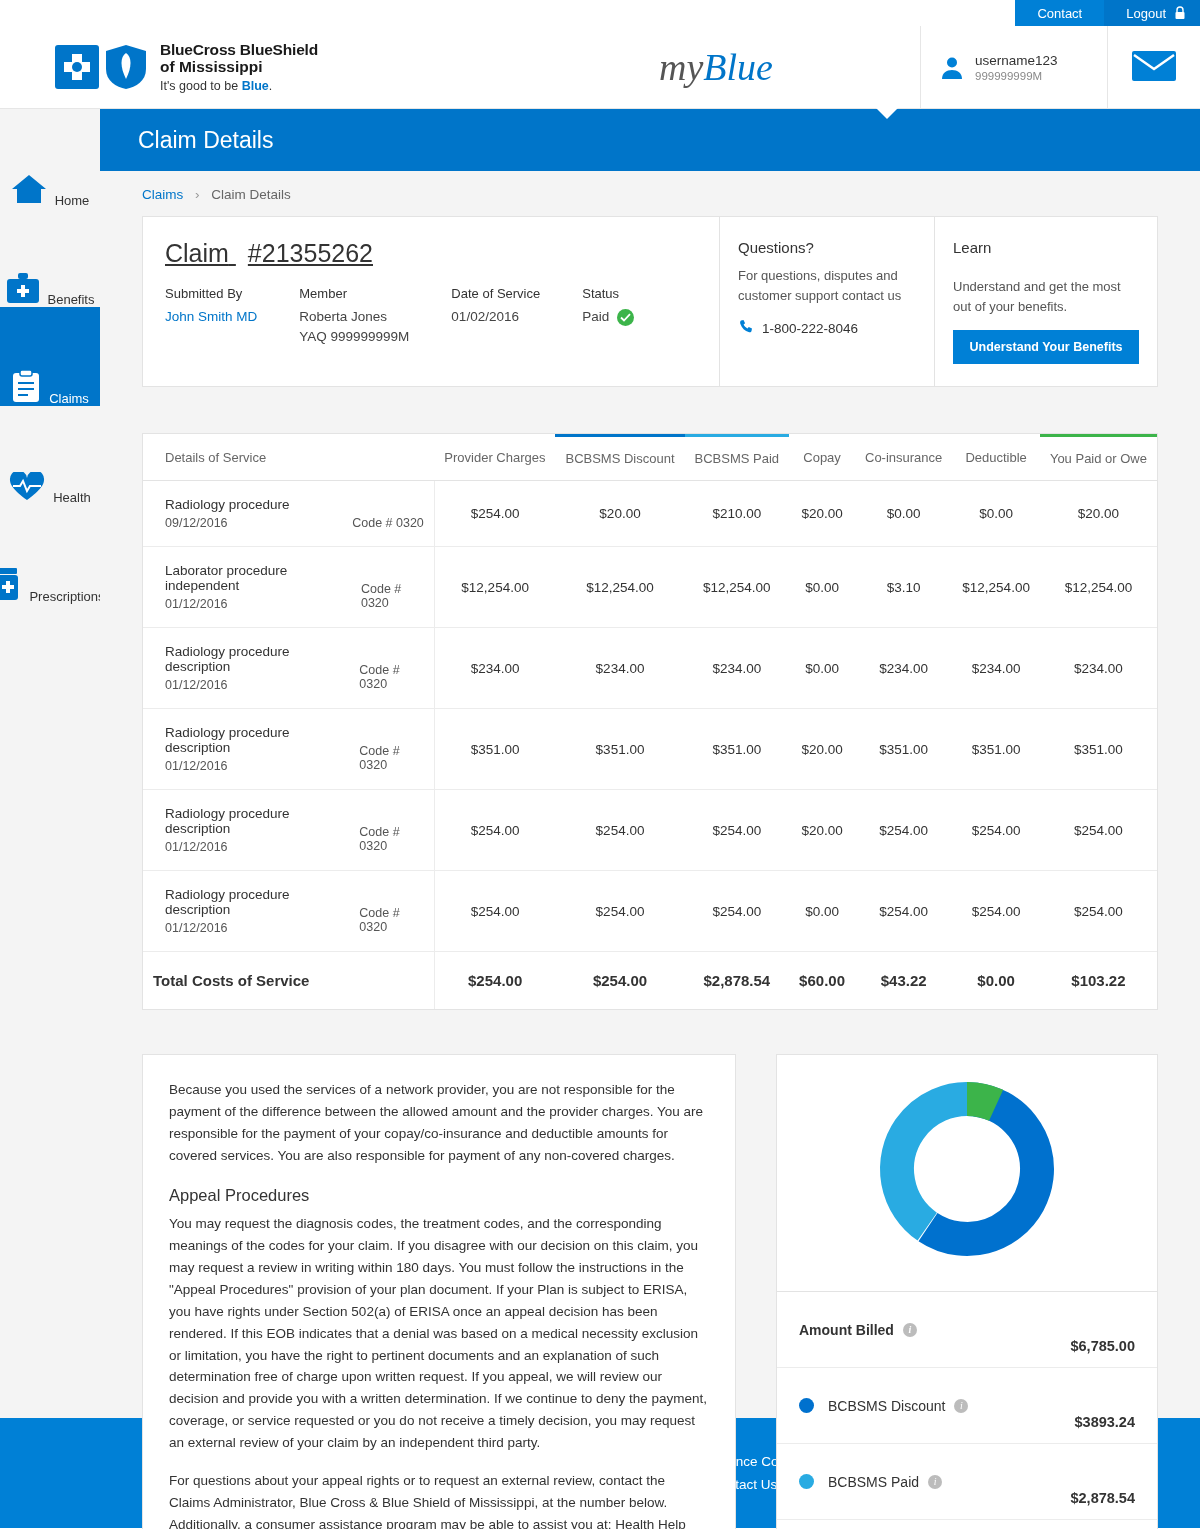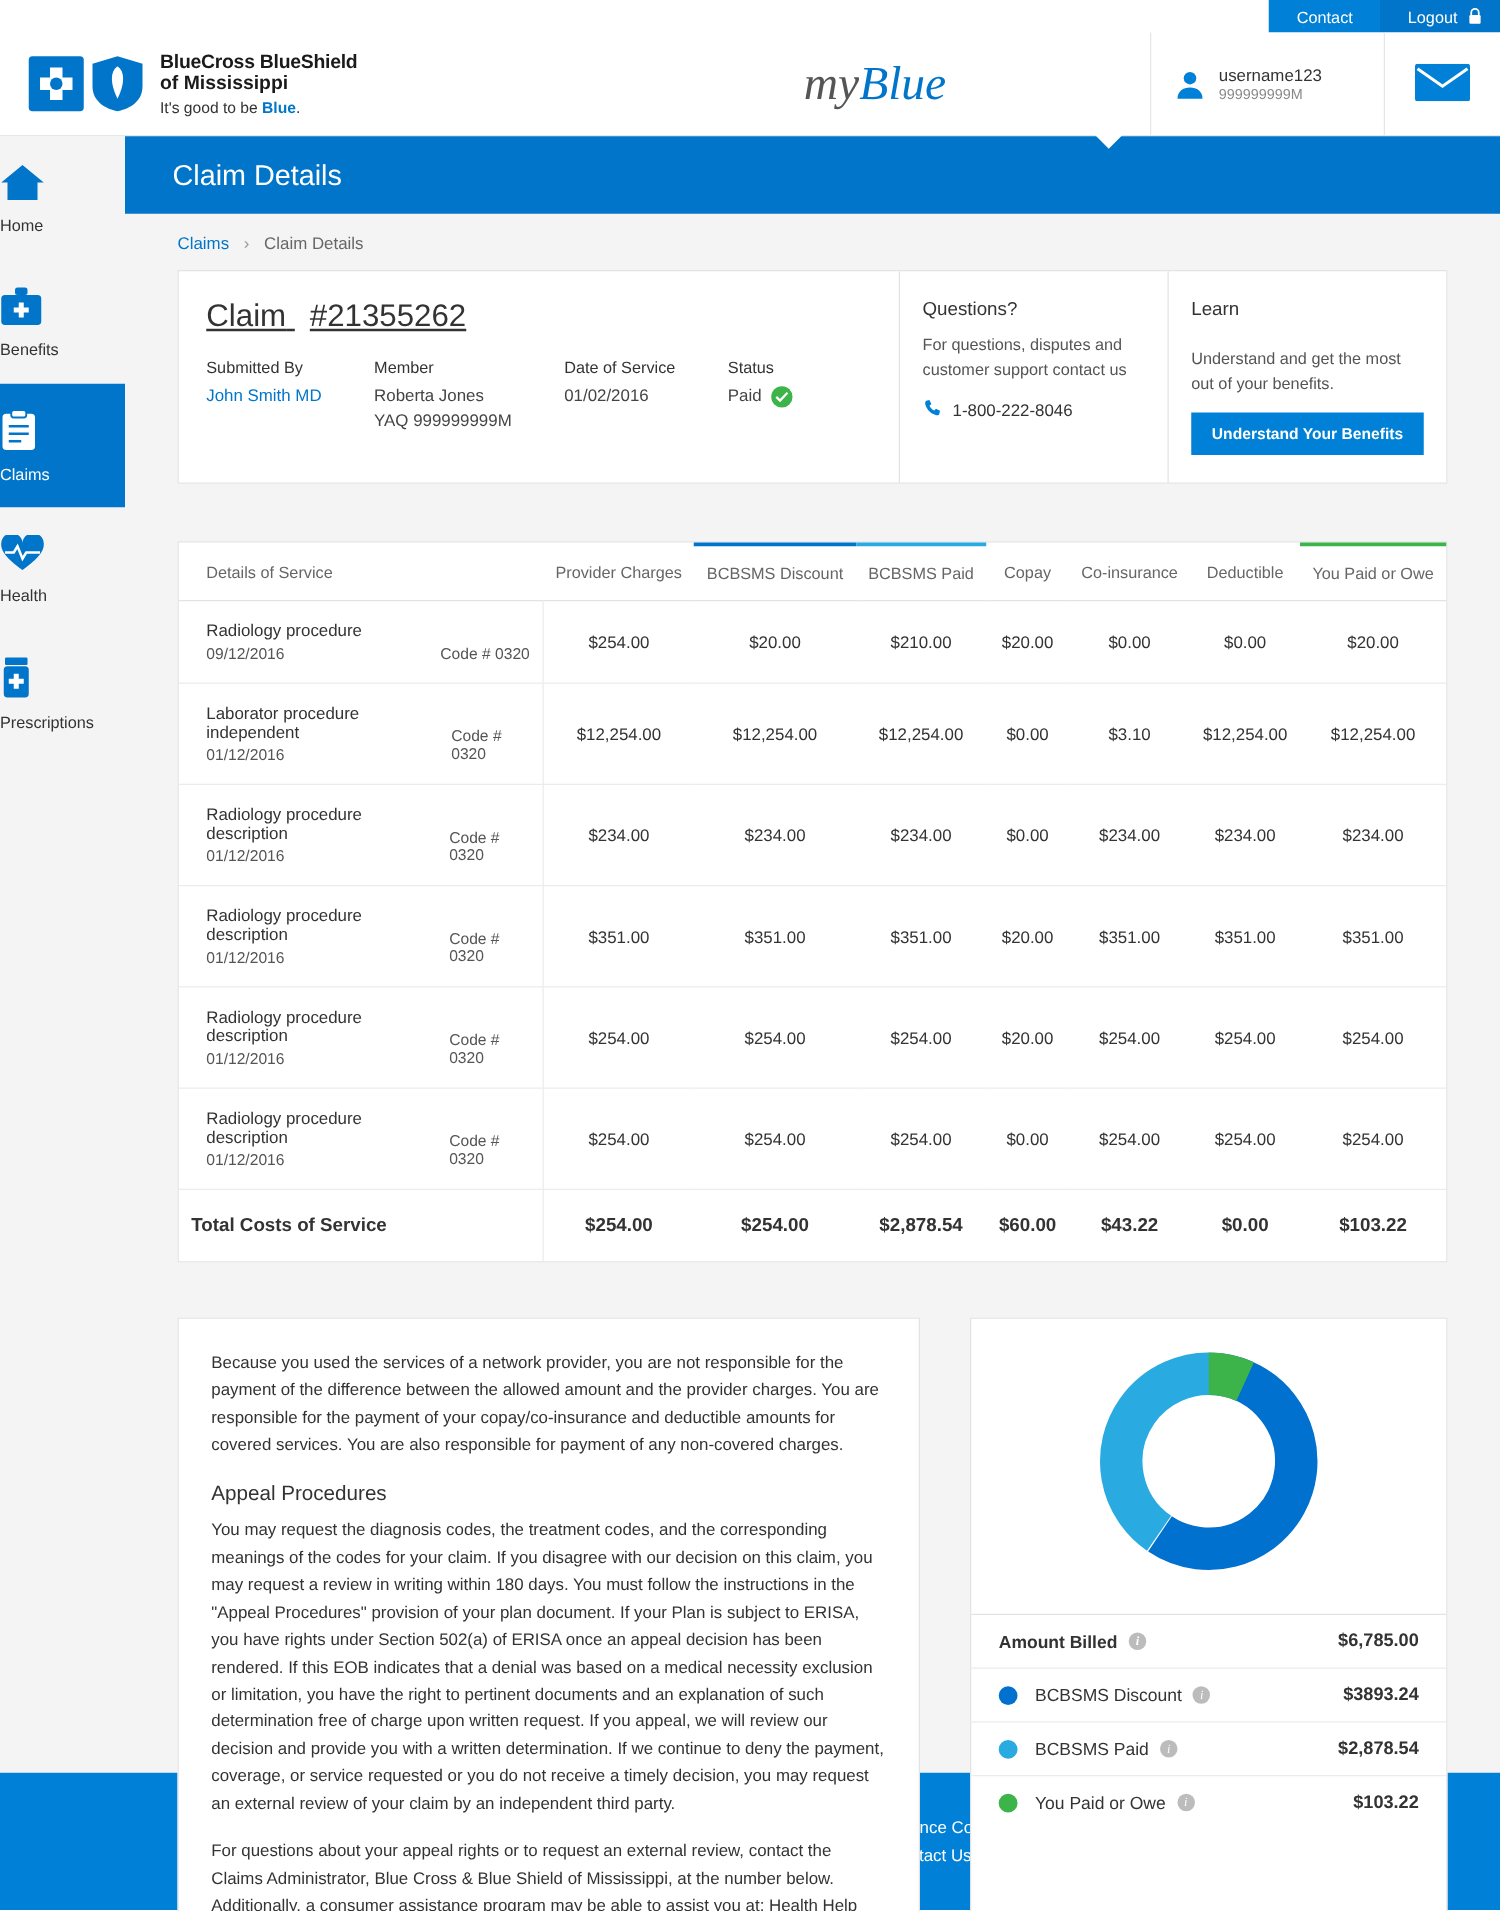--- a/index.html
+++ b/index.html
@@ -19,21 +19,21 @@
   }
   .topbar .btn {
     background:#0080d6; color:#fff; font-size:13px; padding:0 22px;
     display:flex; align-items:center; justify-content:center; cursor:pointer;
   }
   .topbar .btn.logout { background:#0075c9; padding-right:14px; }
   .lock-icon { margin-left:8px; display:inline-flex; }
   
   .header {
     height:83px; background:#fff; display:flex; align-items:center;
-    border-bottom:1px solid #e6e6e6; position:relative;
+    border-bottom:1px solid #e6e6e6; position:relative;padding-left:32px;
   }
   .logo-wrap { display:flex; align-items:center; padding-left:22px; width:480px;}
   .logo-marks { display:flex; align-items:center; gap:4px; margin-right:12px;}
   .logo-text { line-height:1.15; }
   .logo-text .l1 { font-weight:bold; font-size:15.5px; color:#1a1a1a; letter-spacing:-0.2px;}
   .logo-text .l2 { font-weight:bold; font-size:15.5px; color:#1a1a1a; }
   .logo-text .l3 { font-size:12.5px; color:#333; margin-top:3px;}
   .logo-text .l3 b { color:#0075c9; }
   .brand-center { flex:1; display:flex; justify-content:center; align-items:flex-start;}
   .brand-center .my { font-family:"Liberation Serif", serif; font-style:italic; font-size:38px; color:#555; }
@@ -43,21 +43,21 @@
     height:83px; display:flex; align-items:center; gap:10px; padding-left:18px;
   }
   .avatar-circle { width:26px; height:26px; }
   .user-meta .u1 { font-size:13.5px; color:#333; }
   .user-meta .u2 { font-size:11.5px; color:#888; margin-top:2px;}
   .mail-box { width:92px; display:flex; align-items:center; justify-content:center; height:83px;}
   
   .shell { display:flex; height:calc(1529px - 26px - 84px - 110px); }
   .sidebar { width:100px; background:#f4f4f4; flex:0 0 100px; }
   .side-item {
-    height:99px; display:flex; flex-direction:column; align-items:flex-start;
+    height:99px; display:flex; align-items:flex-end;
     justify-content:center; gap:8px; cursor:pointer; color:#333; font-size:13px;
     background:#f4f4f4;
   }
   .side-item.active { background:#0075c9; color:#fff; }
   .side-item .lbl { font-size:13px; }
   .content { flex:1; background:#f4f4f4; position:relative; }
   .page-title-bar {
     background:#0075c9; color:#fff; height:62px; display:flex; align-items:center;
     padding-left:38px; font-size:23px; position:relative;
   }
@@ -117,21 +117,21 @@
   .legal h3 { font-size:16.5px; font-weight:normal; color:#333; margin:20px 0 8px 0;}
   .chart-card { width:382px; background:#fff; border:1px solid #e3e3e3; }
   .chart-card h3 { font-size:17px; font-weight:normal; color:#333; margin:0; padding:22px 22px 6px 22px;}
   .donut-area { display:flex; justify-content:center; padding:14px 0 22px 0;}
   .legend { border-top:1px solid #e3e3e3; }
   .legend-row { display:flex; align-items:center; padding:13px 22px; border-bottom:1px solid #ececec; font-size:14px; color:#333;}
   .legend-row:last-child { border-bottom:0; }
   .legend-row .dot { width:15px; height:15px; border-radius:50%; margin-right:14px; flex:0 0 15px;}
   .legend-row .lname { flex:1; display:flex; align-items:center; gap:9px;}
   .legend-row.billed .lname { font-weight:bold; }
-  .legend-row .amt { font-weight:bold; font-size:14.5px;}
+  .legend-row .amt { font-weight:bold; font-size:14.5px;margin-top:33px;}
   .info-i { width:14px; height:14px; border-radius:50%; background:#bcbcbc; color:#fff;
             font-size:10px; font-style:italic; display:inline-flex; align-items:center; justify-content:center;
             font-family:"Liberation Serif", serif; cursor:pointer;}
   
   .footer { background:#0080d6; color:#fff; height:110px; display:flex; flex-direction:column;
             align-items:center; justify-content:center; gap:8px; font-size:13.5px;}
   .footer a { color:#fff; text-decoration:none; cursor:pointer;}
   .footer .dot-sep { margin:0 5px; }
 </style>
 </head>

